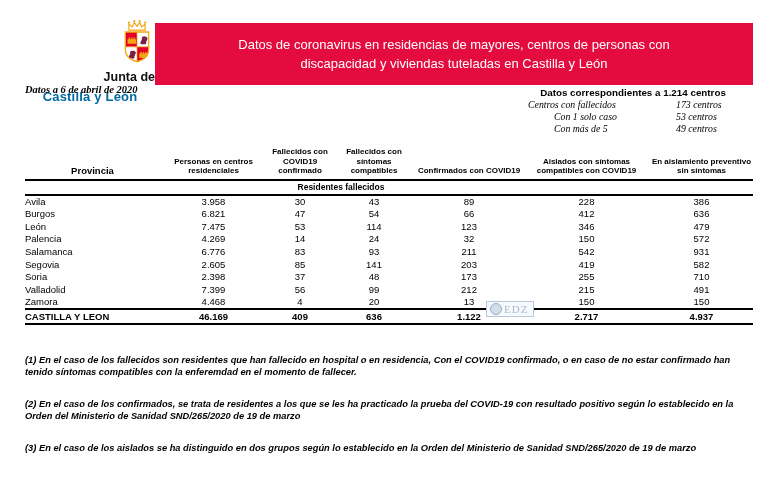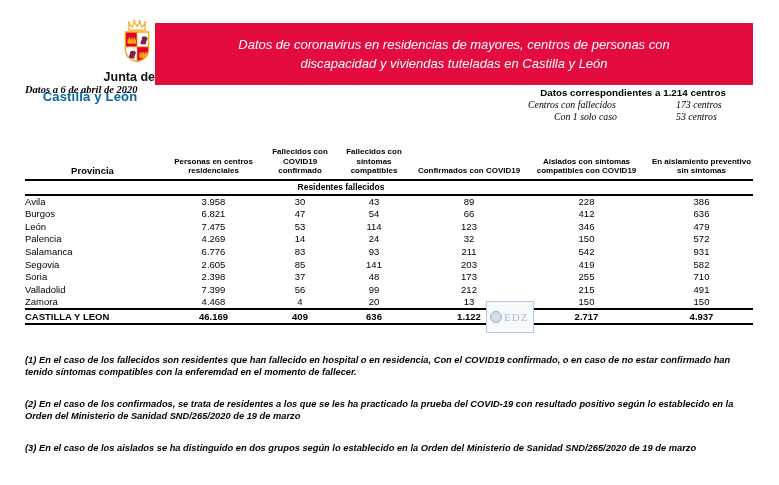--- a/index.html
+++ b/index.html
@@ -10,21 +10,21 @@
   .logo-block{position:absolute;left:25px;top:18px;width:130px;}
   .logo-row{display:flex;align-items:flex-end;justify-content:center;gap:3px;flex-direction:column;}
   .logo-name1{font-weight:bold;font-size:12.5px;color:#111;line-height:1;padding-bottom:4px;}
   .logo-name2{font-weight:bold;font-size:13px;color:#0369a1;text-align:center;margin-top:1px;letter-spacing:.2px;}
   .date-note{position:absolute;left:25px;top:84px;width:150px;
              font-family:"Liberation Serif",serif;font-style:italic;font-weight:bold;font-size:10.5px;}
 
   
   .banner{position:absolute;left:155px;top:23px;width:598px;height:62px;background:#e40b3f;
           display:flex;flex-direction:column;align-items:center;justify-content:center;
-          color:#fff;font-size:13px;line-height:19px;text-align:center;font-style:italic;}
+          color:#fff;font-size:13px;line-height:19px;text-align:center;}
 
   
   .summary{position:absolute;left:528px;top:87px;width:210px;}
   .summary-title{font-weight:bold;font-size:9.8px;text-align:center;margin-bottom:1px;}
   .summary-row{display:flex;justify-content:space-between;
                font-family:"Liberation Serif",serif;font-style:italic;font-size:9.8px;line-height:12px;}
   .summary-row.indent .s-label{padding-left:26px;}
   .s-value{width:62px;text-align:left;}
 
   
@@ -37,21 +37,21 @@
   tr.sub-row{border-bottom:2px solid #000;height:15px;}
   tr.sub-row td{font-weight:bold;font-size:8.5px;text-align:center;vertical-align:middle;}
   tr.data-row{height:12.7px;}
   tr.data-row td{font-size:9.5px;text-align:center;vertical-align:middle;}
   tr.data-row td.prov{text-align:left;}
   tr.total-row{border-top:2.5px solid #000;border-bottom:2.5px solid #000;height:15px;}
   tr.total-row td{font-weight:bold;font-size:9.5px;text-align:center;vertical-align:middle;}
   tr.total-row td.prov{text-align:left;}
 
   
-  .watermark{position:absolute;left:486px;top:301px;width:48px;height:32px;
+  .watermark{position:absolute;left:486px;top:301px;width:48px;height:16px;
              border:1px solid #b7c7da;background:#f7fafd;display:flex;align-items:center;gap:2px;
              padding:0 3px;box-sizing:border-box;}
   .wm-circle{width:10px;height:10px;border-radius:50%;background:#d3dde8;border:1px solid #98aec9;flex:none;}
   .wm-text{font-family:"Liberation Serif",serif;font-size:11px;color:#a8bbd0;letter-spacing:1px;line-height:1;}
 
   
   .footnotes{position:absolute;left:25px;top:354px;width:735px;
              font-weight:bold;font-style:italic;font-size:9.3px;line-height:12px;color:#000;}
   .footnotes p{margin:0 0 20px 0;}
 </style>
@@ -110,20 +110,24 @@
   <div class="summary">
     <div class="summary-title">Datos correspondientes a 1.214 centros</div>
     <div>
         <div class="summary-row">
           <span class="s-label">Centros con fallecidos</span>
           <span class="s-value">173 centros</span>
         </div>
         <div class="summary-row indent">
           <span class="s-label">Con 1 solo caso</span>
           <span class="s-value">53 centros</span>
+        </div>
+        <div class="summary-row indent">
+          <span class="s-label">Con más de 5</span>
+          <span class="s-value">49 centros</span>
         </div>
       </div>
   </div>
 
   <div class="table-wrap">
     <table>
       <colgroup>
         <col style="width:135px">
           <col style="width:107px">
           <col style="width:66px">

